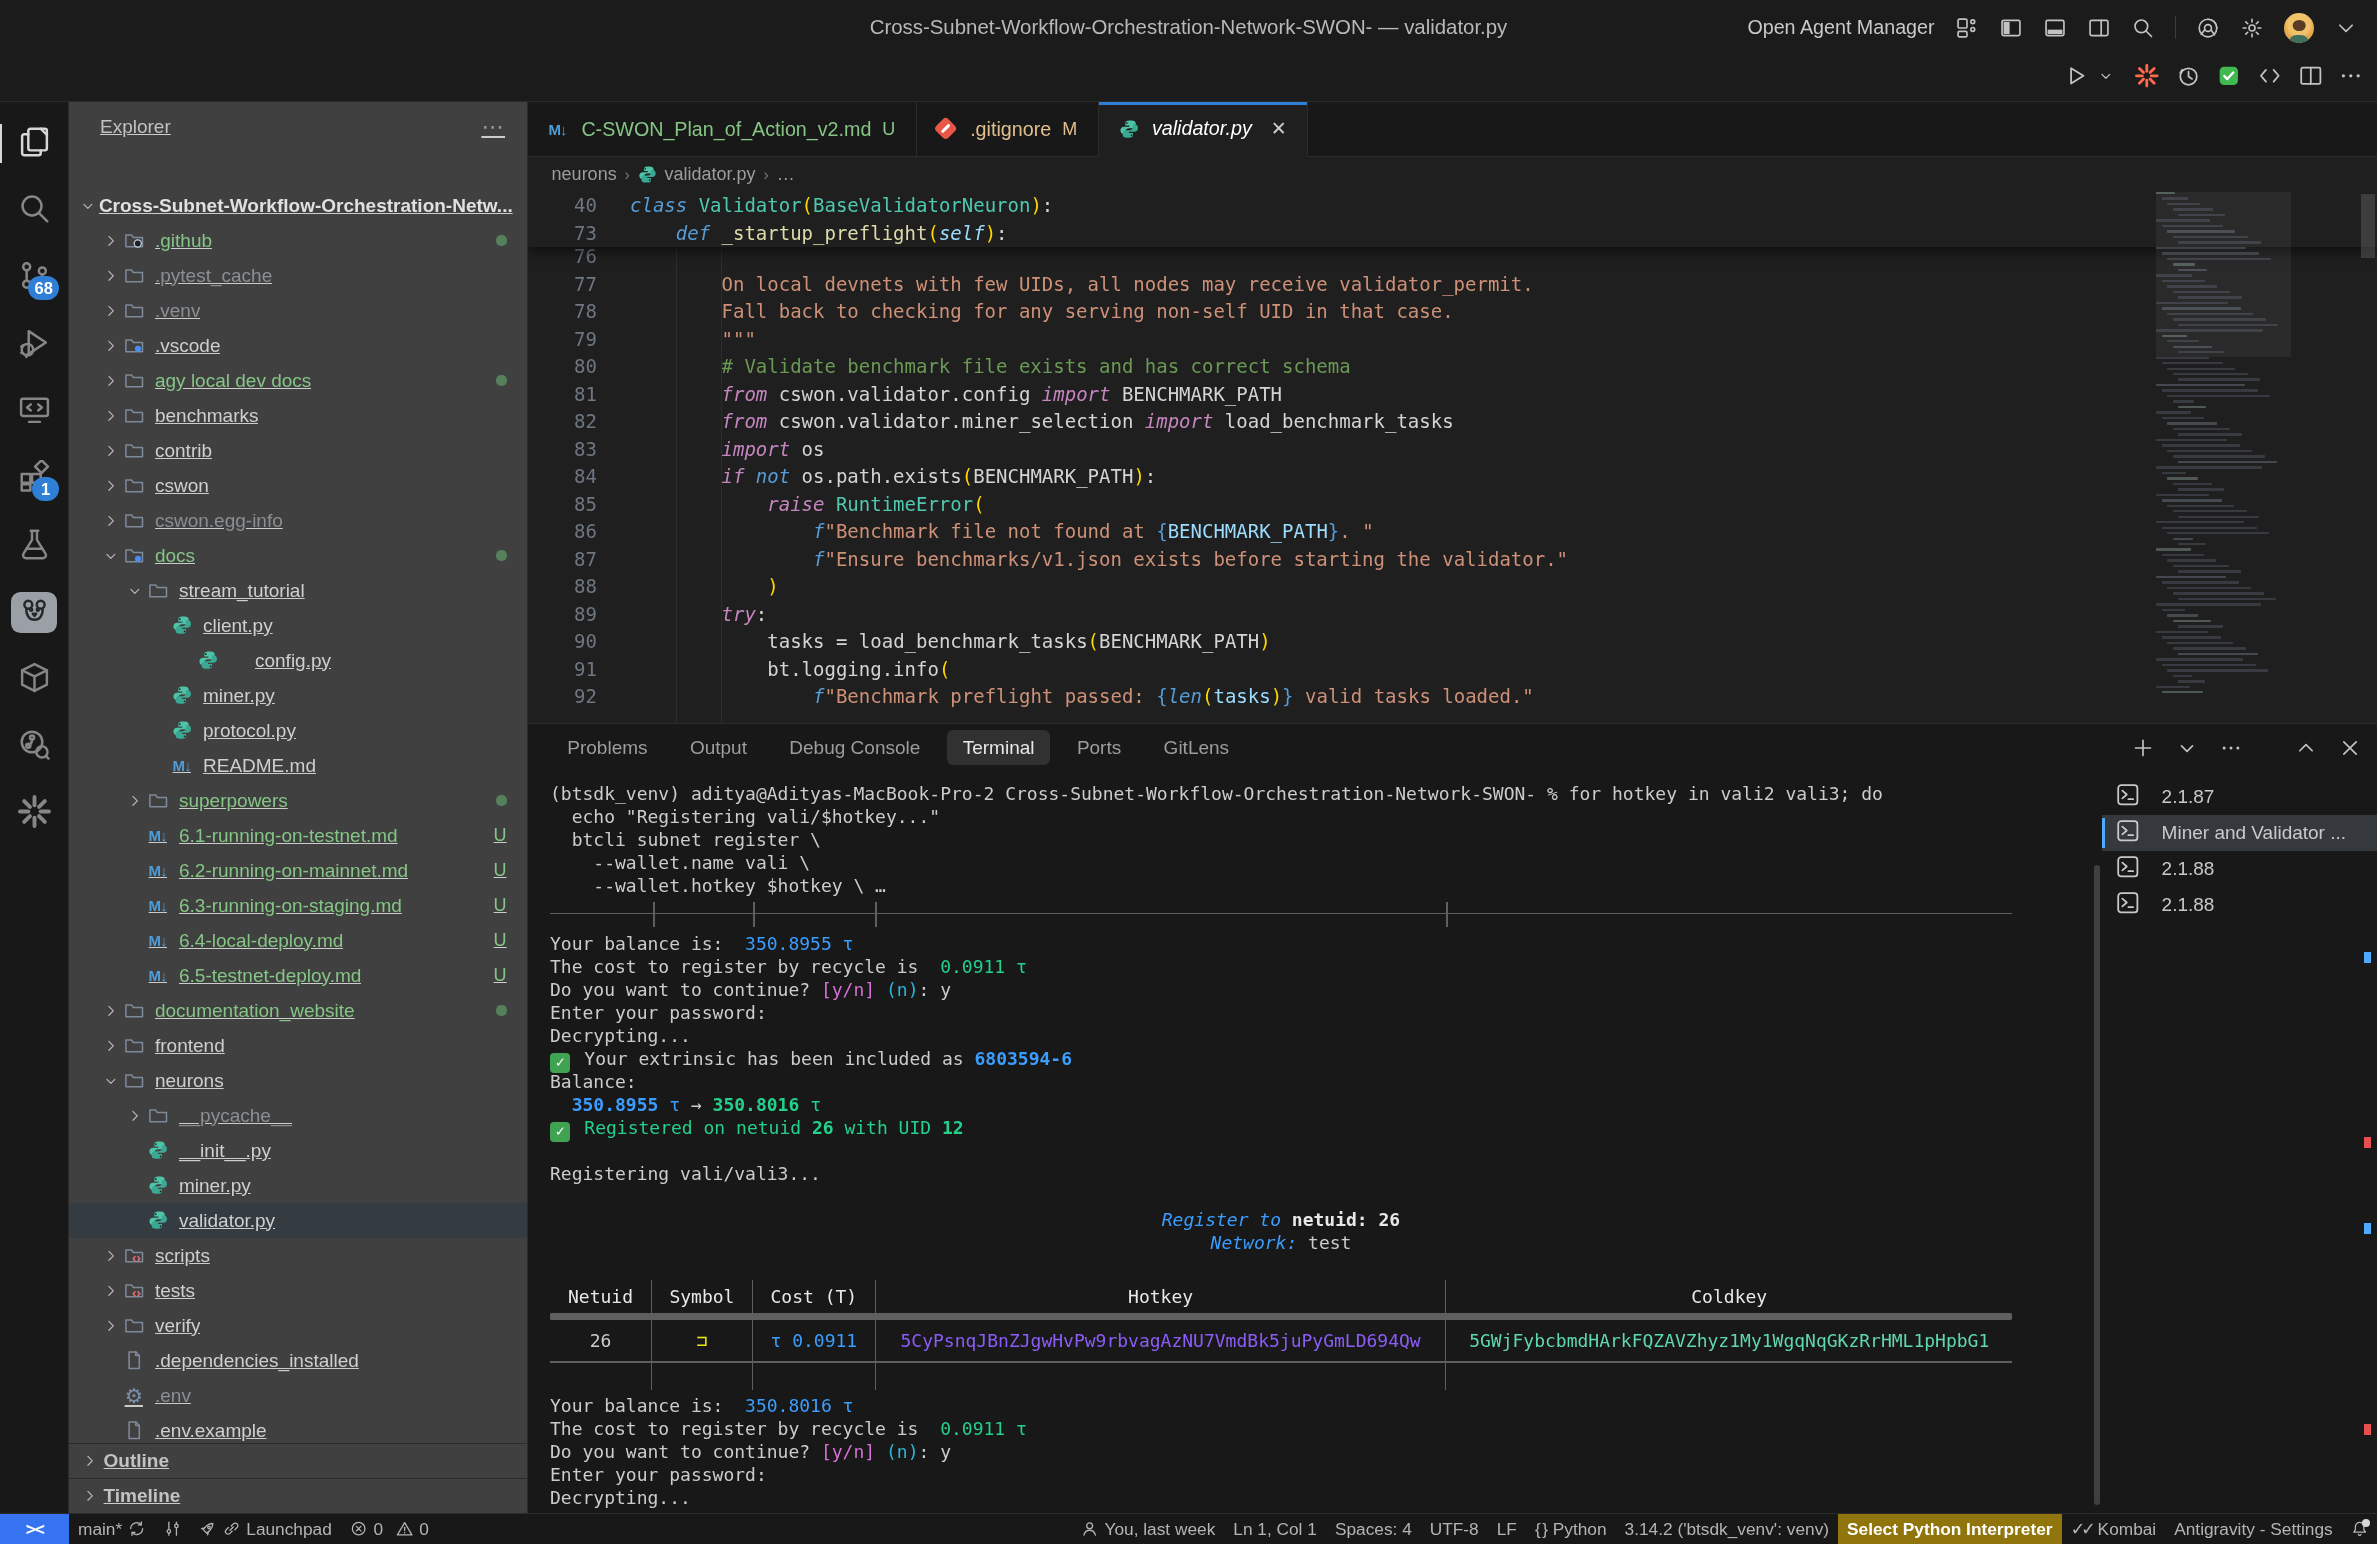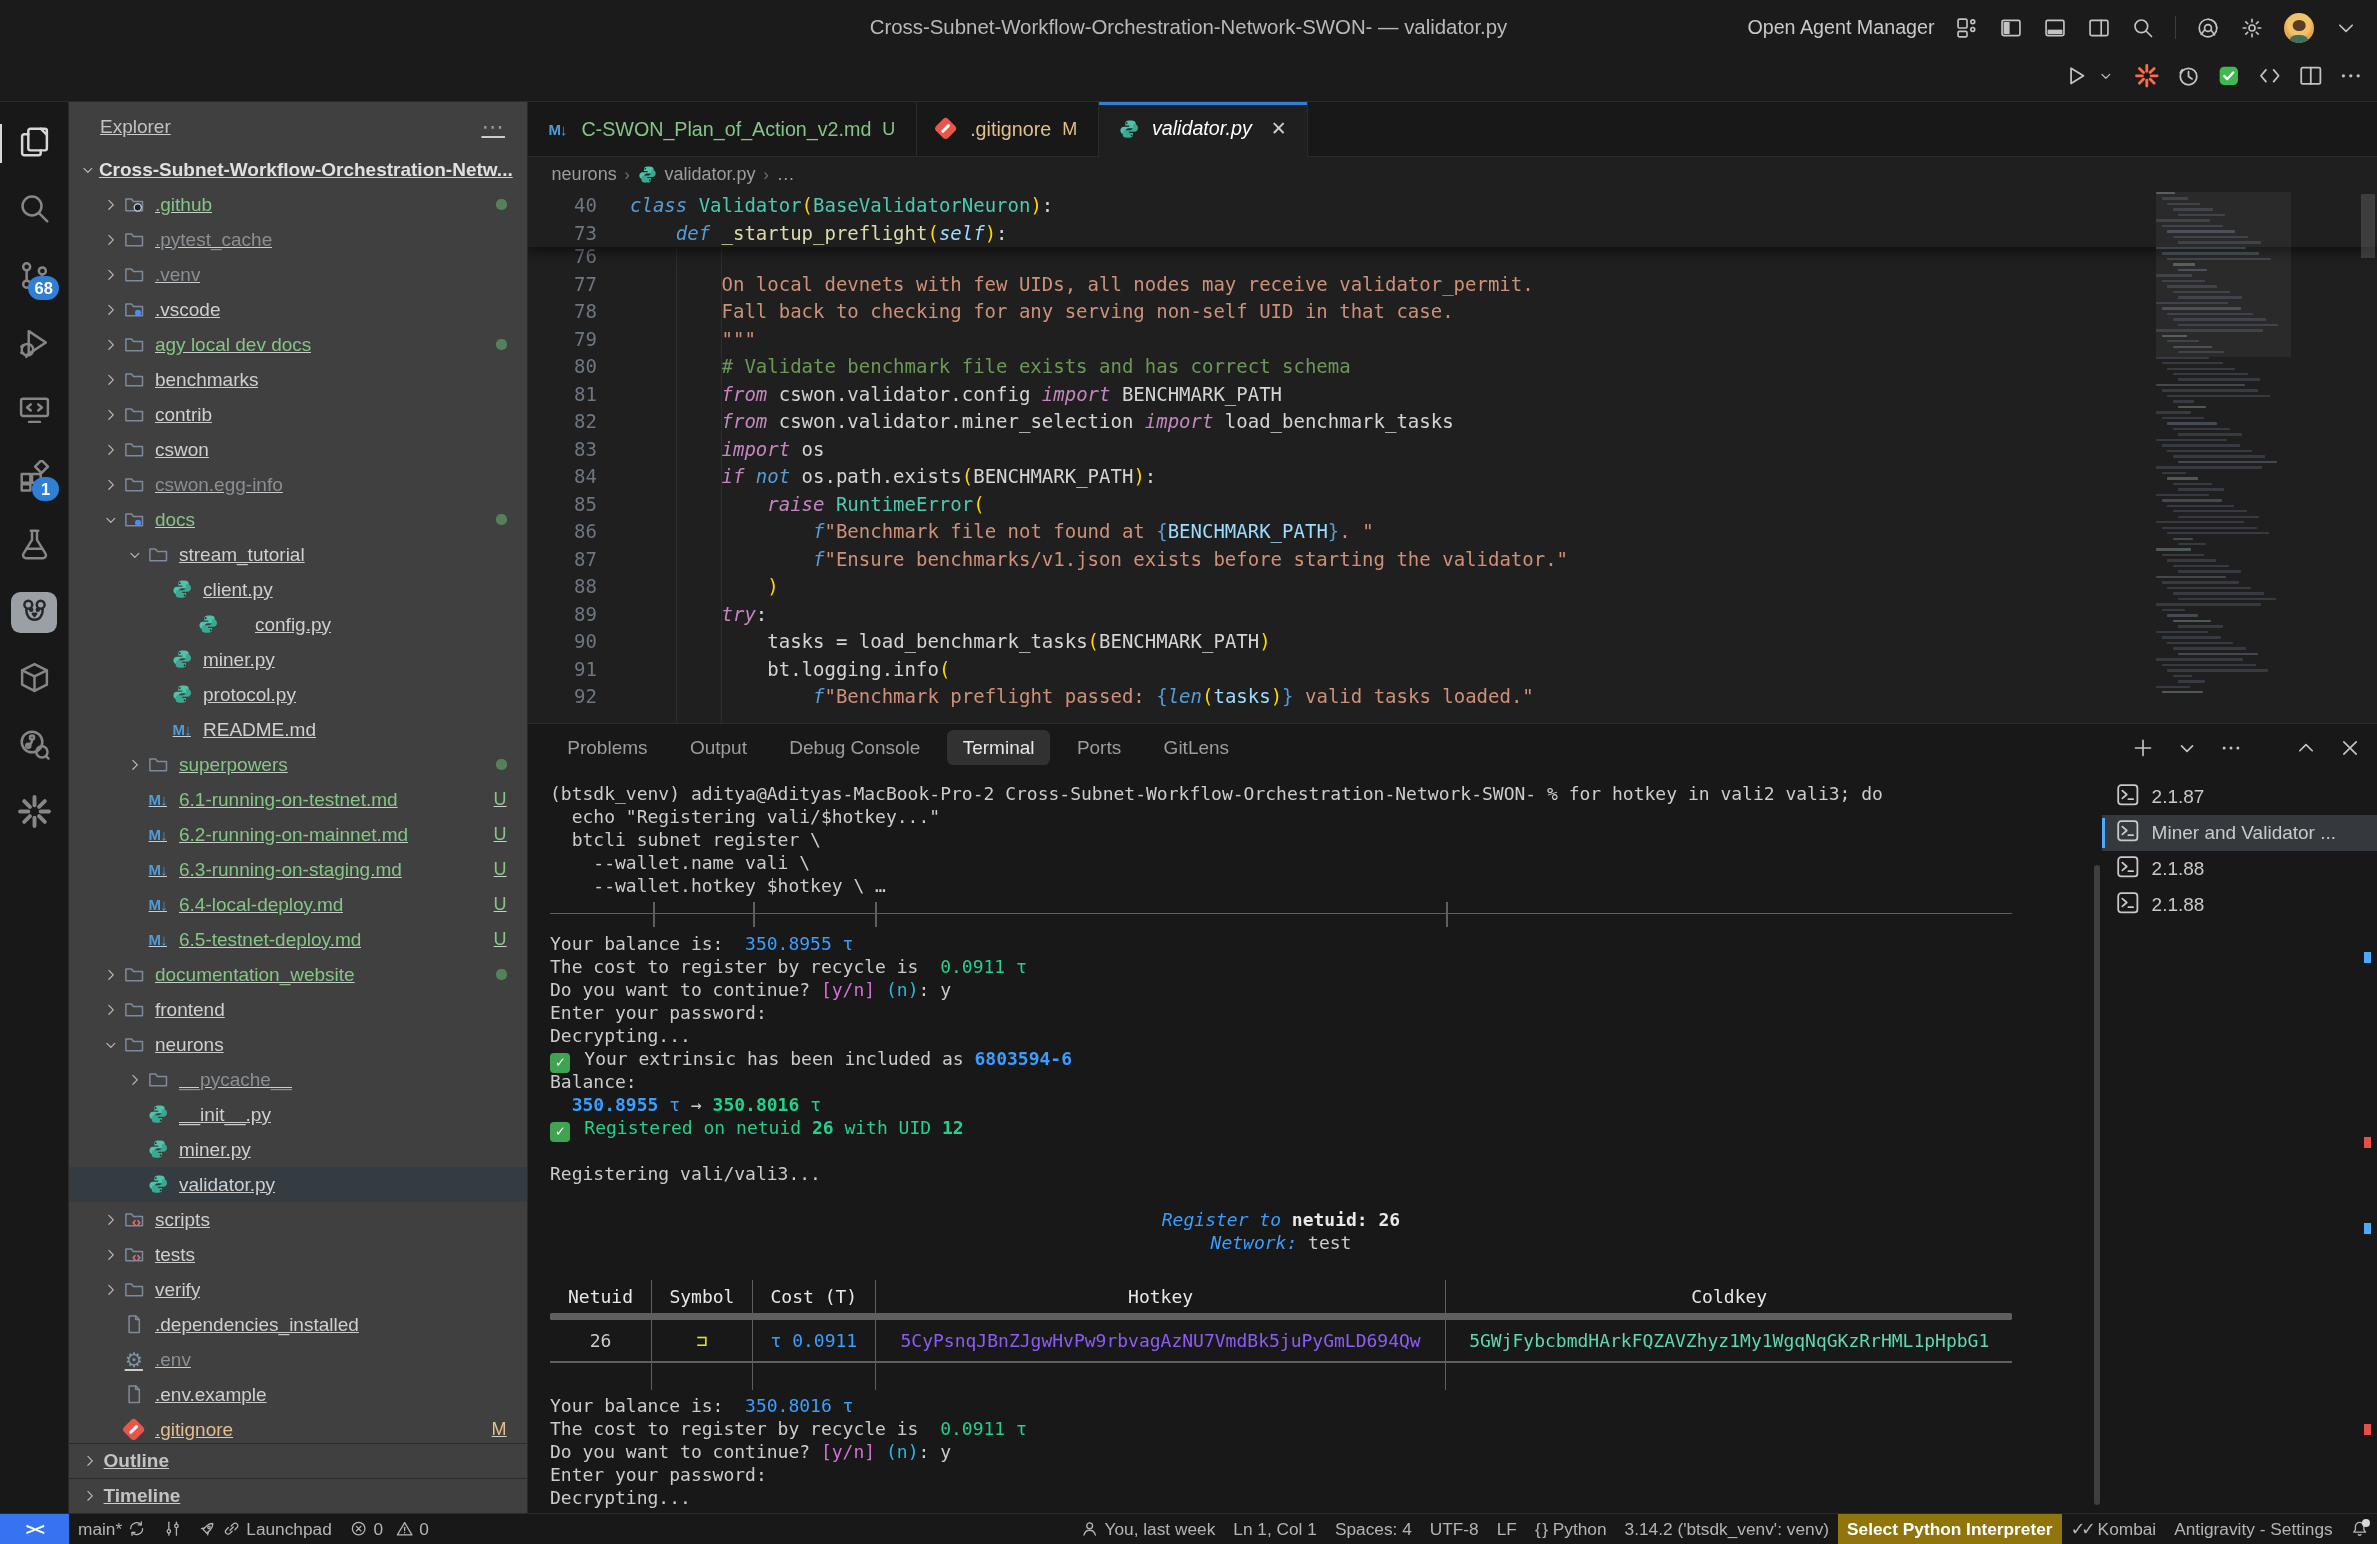--- a/index.html
+++ b/index.html
@@ -30,21 +30,21 @@
   .ab-item.active { color:#d7d7d7; }
   .ab-item.active:before { content:""; position:absolute; left:0; top:14px; bottom:14px; width:2.4px; background:#d7d7d7; }
   .ab-item.boxed .boxbg { position:absolute; width:46px; height:41px; background:#9aa0a6; border-radius:9.4px; }
   .ab-item.boxed svg { position:relative; color:#25282b; }
   .ab-badge { position:absolute; right:9.4px; bottom:11px; min-width:27px; height:23.6px; padding:0 6.3px; background:#2f7fd6; color:#fff; border-radius:12.6px; font-size:16.5px; font-weight:bold; display:flex; align-items:center; justify-content:center; }
 
   
   .sidebar { width:459px; background:#404040; border-right:0.8px solid #2b2b2b; display:flex; flex-direction:column; font-size:19px;text-decoration:underline; }
   .sb-header { height:50px; display:flex; align-items:center; padding:0 22px 0 31px; color:#c2c2c2; }
   .sb-header .more { margin-left:auto; font-size:22px; color:#9a9a9a; letter-spacing:1.6px; }
-  .tree { flex:1; overflow:hidden; position:relative; }
+  .tree { flex:1; overflow:hidden; position:relative;margin-top:36px; }
   .trow { height:35px; display:flex; align-items:center; color:#cfcfcf; cursor:pointer; position:relative; }
   .trow.selected { background:#343b41; }
   .trow .chev { width:22px; min-width:22px; display:flex; justify-content:center; color:#b9b9b9; }
   .trow .chev svg { width:15.7px; height:15.7px; }
   .trow .ficon { width:23.6px; min-width:23.6px; height:22px; margin-right:9.4px; display:flex; align-items:center; justify-content:center; }
   .trow .ficon svg { width:20.4px; height:20.4px; }
   .trow .lbl { white-space:nowrap; overflow:hidden; text-overflow:ellipsis; }
   .trow.root .lbl { font-weight:700; color:#e0e0e0; }
   .trow .right { margin-left:auto; margin-right:20.4px; display:flex; align-items:center; gap:7.9px; }
   .gdot { width:10.2px; height:10.2px; border-radius:50%; background:#54815a; }
@@ -113,21 +113,21 @@
   .ttable .bline { height:1.6px; background:#5f5f5f; }
   .ttable .ticks { display:flex; height:27px; }
   .tableend { position:relative; height:35px; }
   .tableend .h { position:absolute; left:0; top:15.7px; height:1.6px; background:#5f5f5f; }
   .tableend .tick { position:absolute; top:4.7px; height:25px; width:1.6px; background:#5f5f5f; }
   .pblock { display:inline-block; width:13.4px; height:8.6px; margin-right:2.4px; border-radius:2.4px; border:1.6px solid #23d18b; vertical-align:0.8px; }
   .pblock.fill { background:#23d18b; }
   .term-scroll { position:absolute; right:277px; top:47px; bottom:7.9px; width:6.3px; }
   .term-scroll .thumb { position:absolute; top:47px; bottom:0; width:6.3px; background:#3f3f3f; border-radius:3.1px; }
   .termlist { width:275px; padding-top:7.9px; font-size:19px; }
-  .tl-item { height:36px; display:flex; align-items:center; gap:12px; padding-left:14px; color:#c9c9c9; cursor:pointer; position:relative; }
+  .tl-item { height:36px; display:flex; align-items:center; gap:22px; padding-left:14px; color:#c9c9c9; cursor:pointer; position:relative; }
   .tl-item.selected { background:#35393e; }
   .tl-item.selected:before { content:""; position:absolute; left:0; top:3.1px; bottom:3.1px; width:3.1px; background:#4daafc; }
   .tl-item svg { width:23.6px; height:23.6px; color:#c9c9c9; }
   .deco { position:absolute; width:6.3px; height:11px; right:6.3px; z-index:3; }
 
   
   .statusbar { height:31px; background:#181818; border-top:0.8px solid #2b2b2b; display:flex; align-items:center; font-size:17.3px; color:#b4b4b4; }
   .sb-remote { width:69px; height:100%; background:#3573f0; color:#fff; display:flex; align-items:center; justify-content:center; font-family:"DejaVu Sans Mono",monospace; font-size:17.3px; font-weight:bold; letter-spacing:-1.6px; }
   .sb-item { display:flex; align-items:center; gap:6.3px; padding:0 9px; height:100%; cursor:pointer; white-space:nowrap; }
   .sb-item svg { width:17.3px; height:17.3px; }

